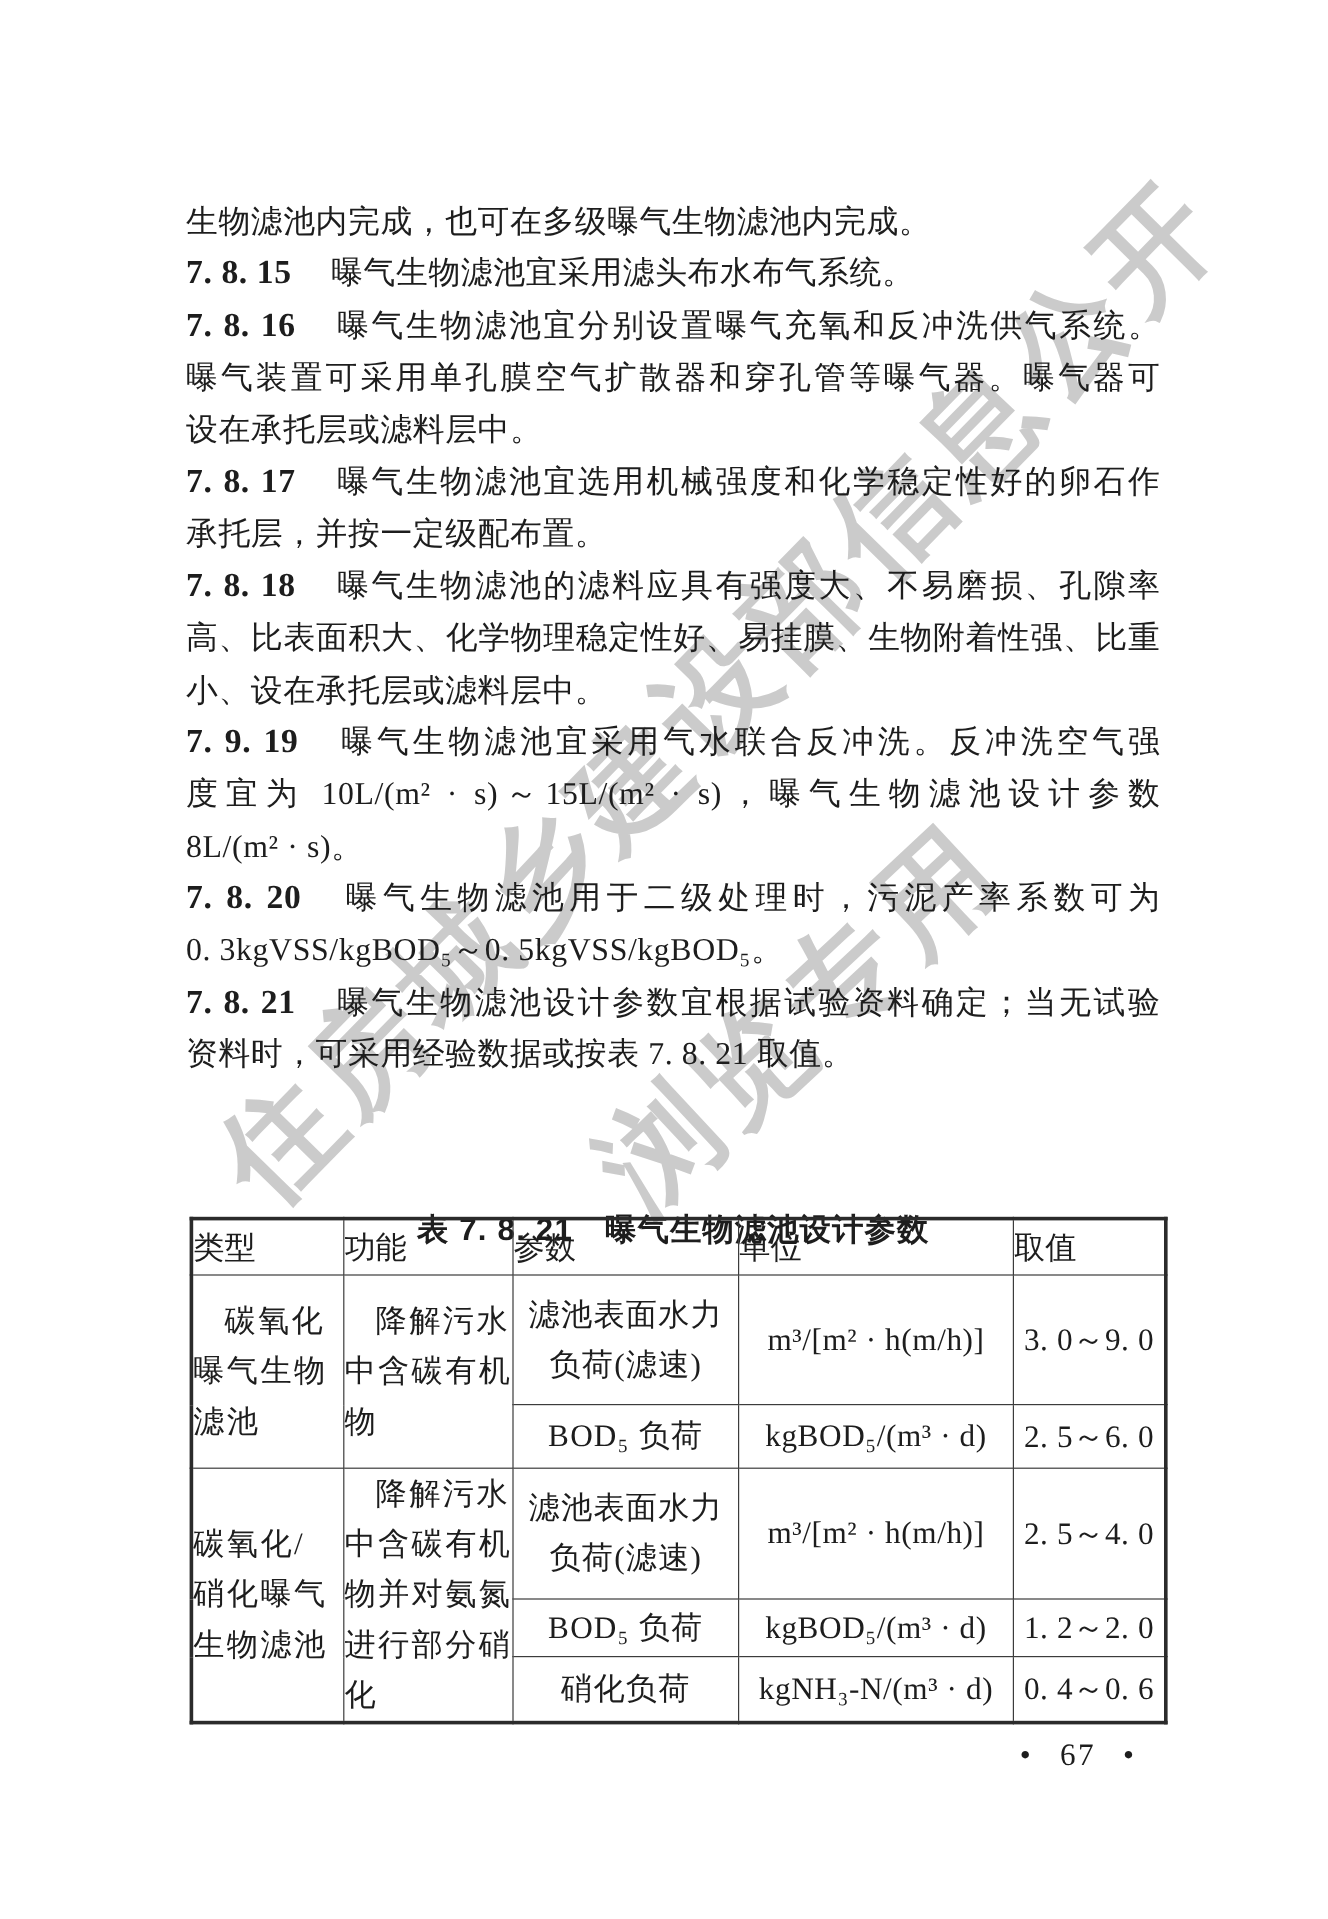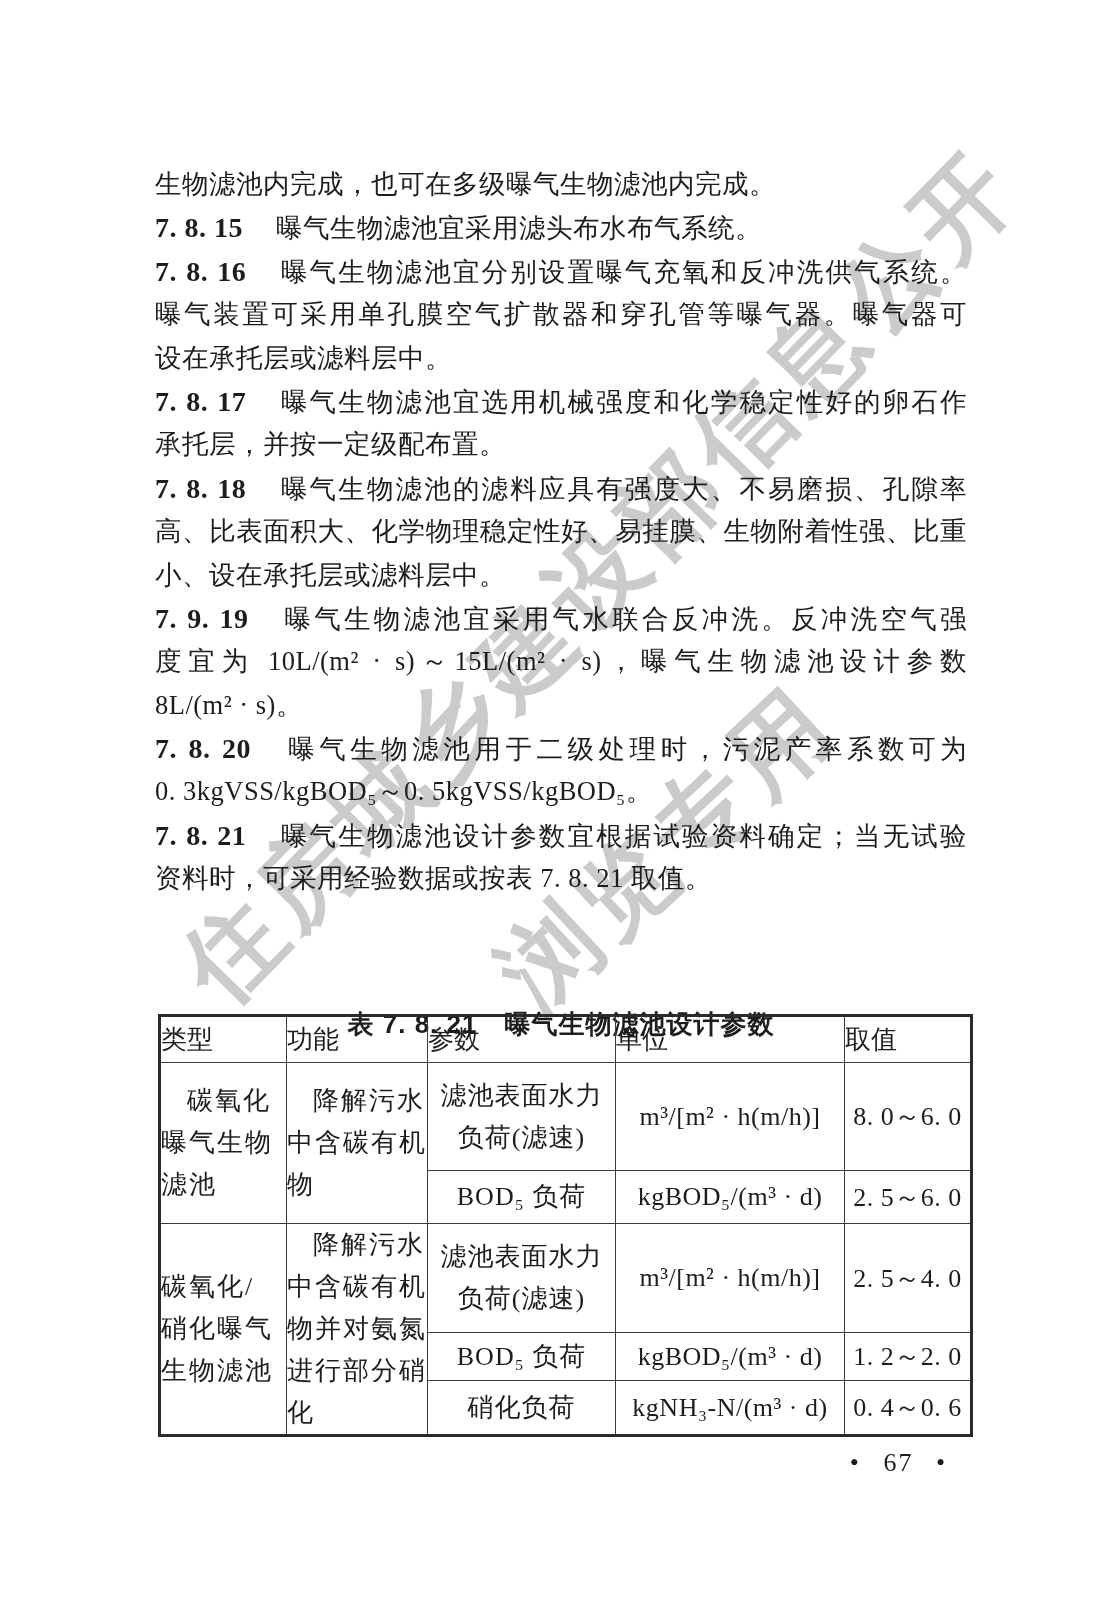--- a/index.html
+++ b/index.html
@@ -105,21 +105,21 @@
     <tr class="rA">
       <td class="type indent" rowspan="2">碳氧化
 曝气生物
 滤池</td>
       <td class="func indent" rowspan="2">降解污水
 中含碳有机
 物</td>
       <td class="param">滤池表面水力
 负荷(滤速)</td>
       <td class="unit">m³/[m² · h(m/h)]</td>
-      <td class="val">8. 0～6. 0</td>
+      <td class="val">3. 0～9. 0</td>
     </tr>
     <tr class="rB">
       <td class="param">BOD₅ 负荷</td>
       <td class="unit">kgBOD₅/(m³ · d)</td>
       <td class="val">2. 5～6. 0</td>
     </tr>
     <tr class="rC">
       <td class="type" rowspan="3">碳氧化/
 硝化曝气
 生物滤池</td>

